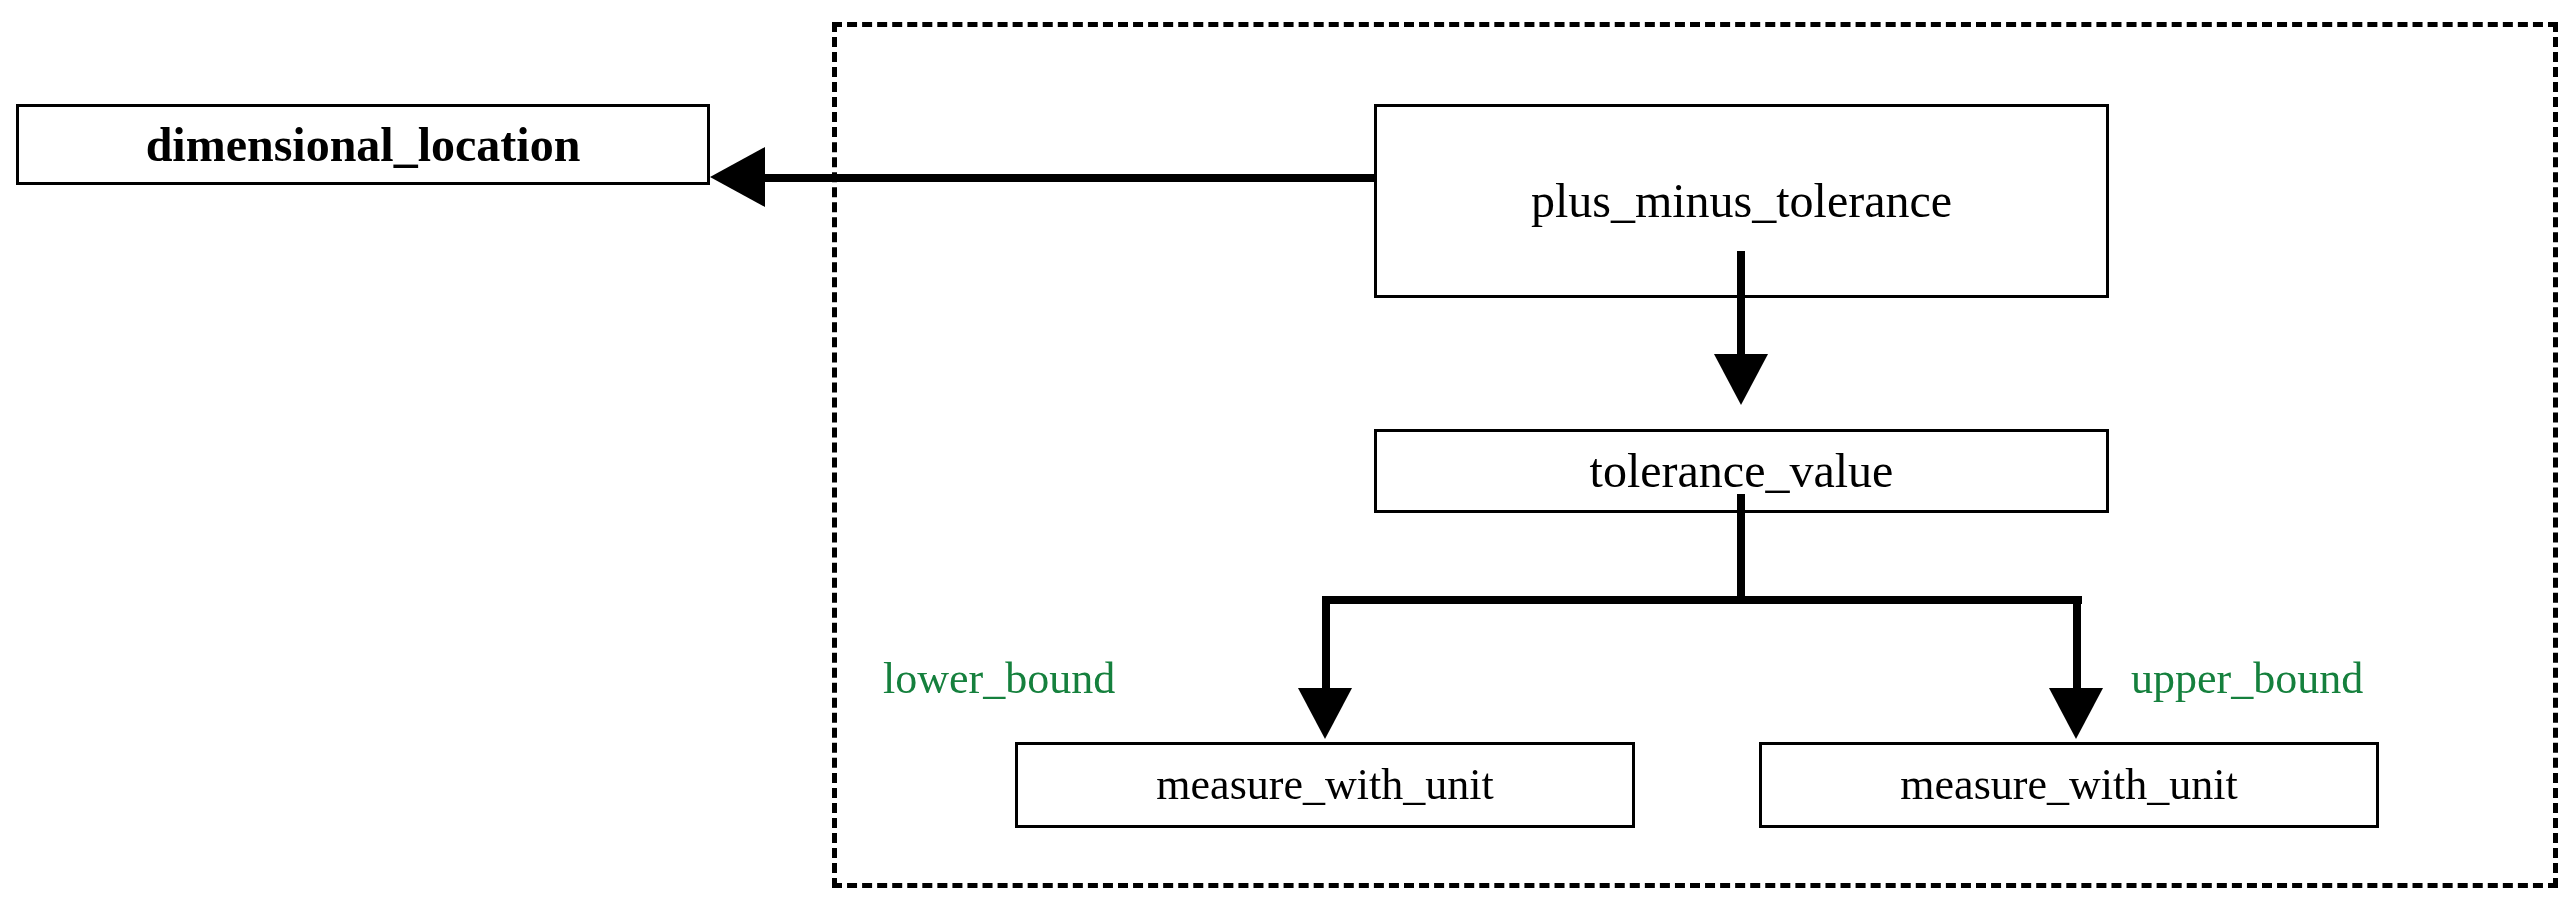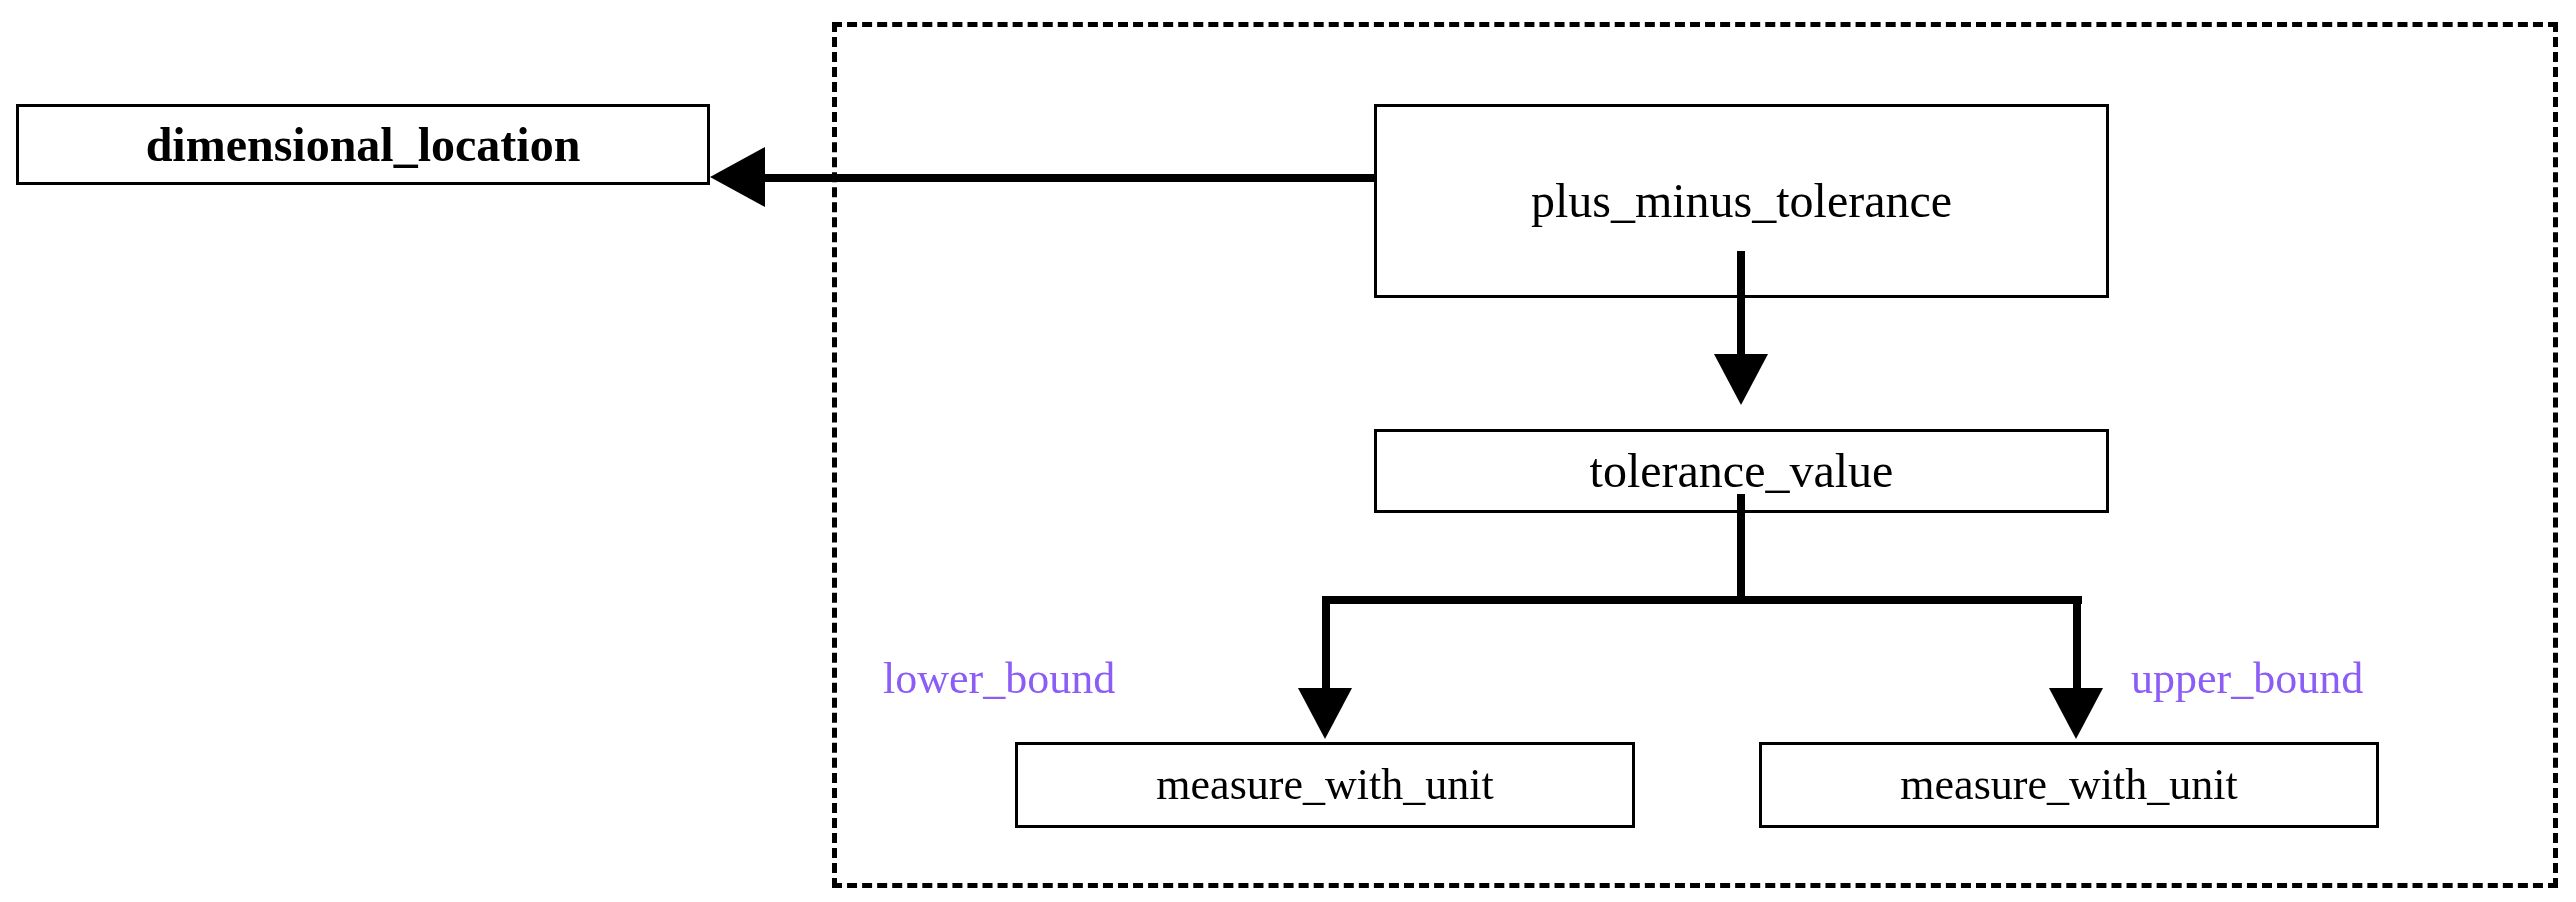--- a/index.html
+++ b/index.html
@@ -89,21 +89,21 @@
     position: absolute;
     width: 0; height: 0;
     border-left: 27.4px solid transparent;
     border-right: 27.4px solid transparent;
     border-top: 51px solid #000000;
   }
 
   
   .edge-label {
     position: absolute;
-    color: #8b5cf6;
+    color: #15803d;
     font-size: 44px;
     line-height: 1;
     white-space: nowrap;
   }
   #label-lower-bound { left: 883px;  top: 657px; }
   #label-upper-bound { left: 2131px; top: 657px; text-align: center; }
 </style>
 </head>
 <body>
 

